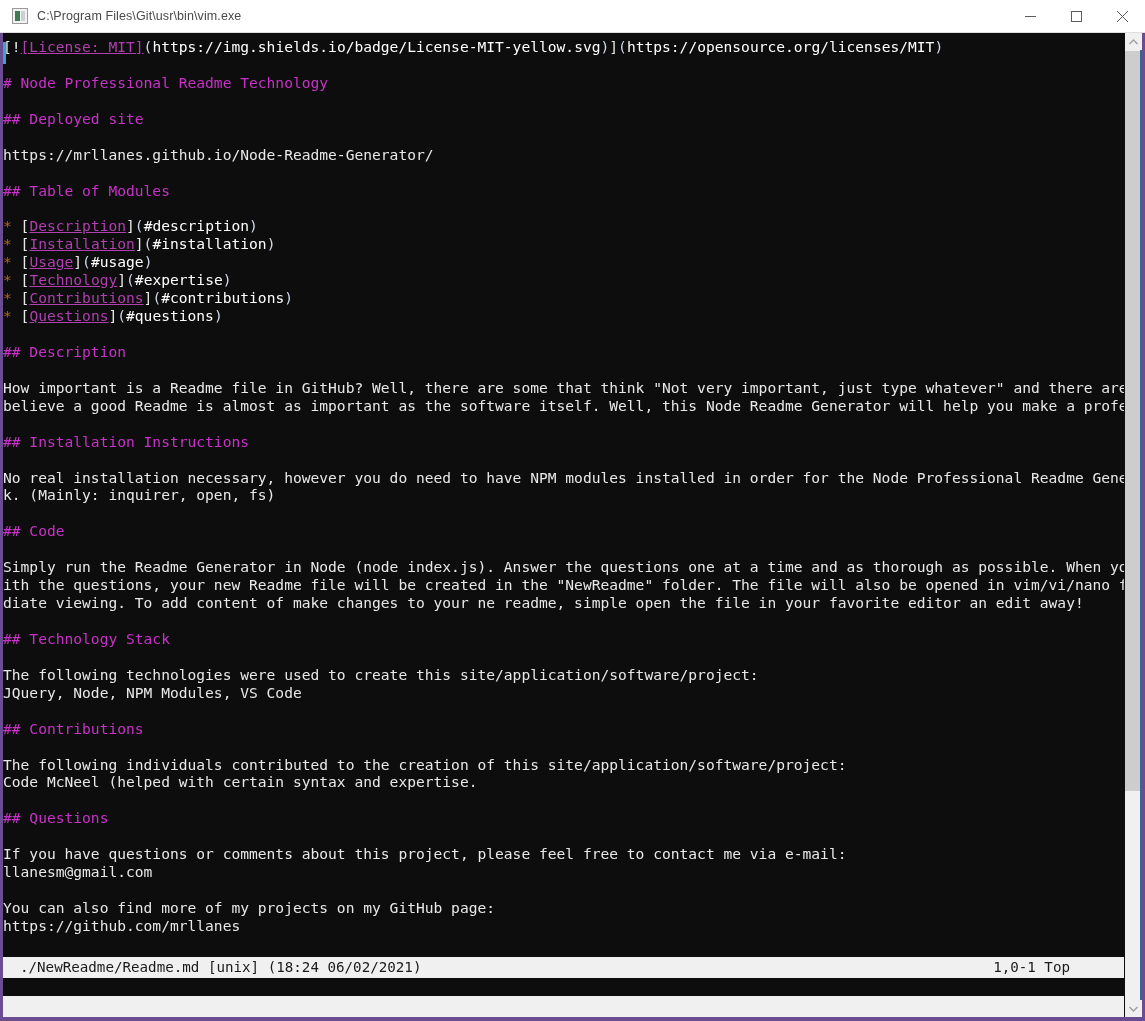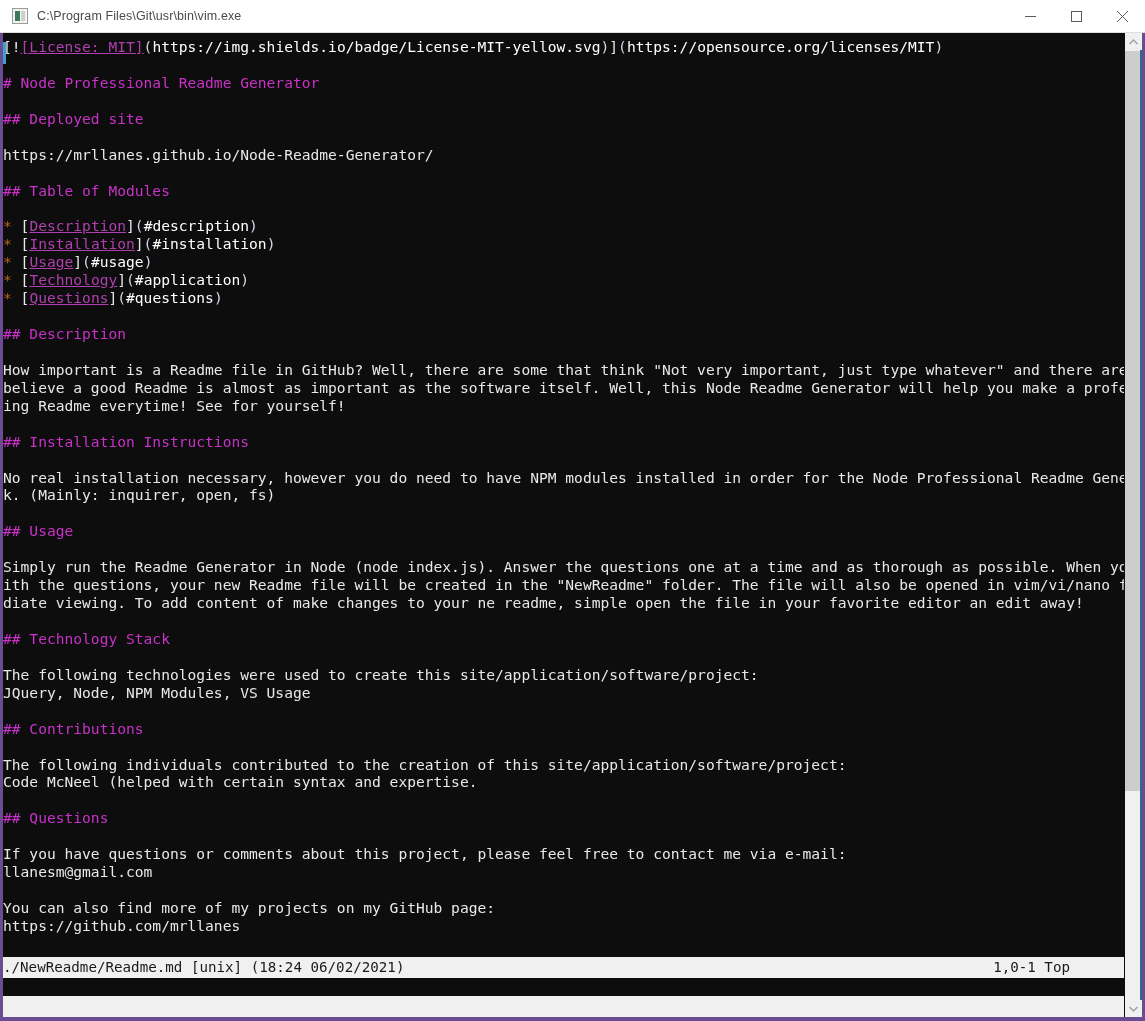--- a/index.html
+++ b/index.html
@@ -149,21 +149,21 @@
     color: #1a1a1a;
     font-family: "DejaVu Sans Mono", monospace;
     font-size: 14.2px;
     line-height: 21px;
     display: flex;
     align-items: center;
     justify-content: space-between;
     padding: 0 6px 0 0;
     white-space: pre;
   }
-  .statusline .sl-left { padding-left: 0px; }
+  .statusline .sl-left { padding-left: 17px; }
   .statusline .sl-right { padding-right: 48px; margin-left: 19px; }
 
   .postline {
     height: 18px;
     min-height: 18px;
     background: #0d0d0d;
   }
   .cmdline {
     height: 21px;
     min-height: 21px;
@@ -239,55 +239,55 @@
     </div>
   </div>
 
   <div class="term-wrap">
     <div class="term">
       <div class="screen">
         <div class="cursor-block"></div>
         <div class="text-area">
             <div class="line"><span class="c-text">[!</span><span class="c-link">[License: MIT]</span><span class="c-paren">(</span><span class="c-url">https://img.shields.io/badge/License-MIT-yellow.svg</span><span class="c-paren">)</span><span class="c-text">]</span><span class="c-paren">(</span><span class="c-url">https://opensource.org/licenses/MIT</span><span class="c-paren">)</span></div>
             <div class="line">&nbsp;</div>
-            <div class="line"><span class="c-head"># Node Professional Readme Generator</span></div>
+            <div class="line"><span class="c-head"># Node Professional Readme Technology</span></div>
             <div class="line">&nbsp;</div>
             <div class="line"><span class="c-head">## Deployed site</span></div>
             <div class="line">&nbsp;</div>
             <div class="line"><span class="c-text">https://mrllanes.github.io/Node-Readme-Generator/</span></div>
             <div class="line">&nbsp;</div>
             <div class="line"><span class="c-head">## Table of Modules</span></div>
             <div class="line">&nbsp;</div>
             <div class="line"><span class="c-bullet">*</span><span class="c-text"> [</span><span class="c-link">Description</span><span class="c-text">]</span><span class="c-paren">(</span><span class="c-url">#description</span><span class="c-paren">)</span></div>
             <div class="line"><span class="c-bullet">*</span><span class="c-text"> [</span><span class="c-link">Installation</span><span class="c-text">]</span><span class="c-paren">(</span><span class="c-url">#installation</span><span class="c-paren">)</span></div>
             <div class="line"><span class="c-bullet">*</span><span class="c-text"> [</span><span class="c-link">Usage</span><span class="c-text">]</span><span class="c-paren">(</span><span class="c-url">#usage</span><span class="c-paren">)</span></div>
-            <div class="line"><span class="c-bullet">*</span><span class="c-text"> [</span><span class="c-link">Technology</span><span class="c-text">]</span><span class="c-paren">(</span><span class="c-url">#application</span><span class="c-paren">)</span></div>
+            <div class="line"><span class="c-bullet">*</span><span class="c-text"> [</span><span class="c-link">Technology</span><span class="c-text">]</span><span class="c-paren">(</span><span class="c-url">#expertise</span><span class="c-paren">)</span></div>
+            <div class="line"><span class="c-bullet">*</span><span class="c-text"> [</span><span class="c-link">Contributions</span><span class="c-text">]</span><span class="c-paren">(</span><span class="c-url">#contributions</span><span class="c-paren">)</span></div>
             <div class="line"><span class="c-bullet">*</span><span class="c-text"> [</span><span class="c-link">Questions</span><span class="c-text">]</span><span class="c-paren">(</span><span class="c-url">#questions</span><span class="c-paren">)</span></div>
             <div class="line">&nbsp;</div>
             <div class="line"><span class="c-head">## Description</span></div>
             <div class="line">&nbsp;</div>
             <div class="line"><span class="c-text">How important is a Readme file in GitHub? Well, there are some that think "Not very important, just type whatever" and there are others who</span></div>
             <div class="line"><span class="c-text">believe a good Readme is almost as important as the software itself. Well, this Node Readme Generator will help you make a professional look</span></div>
-            <div class="line"><span class="c-text">ing Readme everytime! See for yourself!</span></div>
             <div class="line">&nbsp;</div>
             <div class="line"><span class="c-head">## Installation Instructions</span></div>
             <div class="line">&nbsp;</div>
             <div class="line"><span class="c-text">No real installation necessary, however you do need to have NPM modules installed in order for the Node Professional Readme Generator to wor</span></div>
             <div class="line"><span class="c-text">k. (Mainly: inquirer, open, fs)</span></div>
             <div class="line">&nbsp;</div>
-            <div class="line"><span class="c-head">## Usage</span></div>
+            <div class="line"><span class="c-head">## Code</span></div>
             <div class="line">&nbsp;</div>
             <div class="line"><span class="c-text">Simply run the Readme Generator in Node (node index.js). Answer the questions one at a time and as thorough as possible. When you are done w</span></div>
             <div class="line"><span class="c-text">ith the questions, your new Readme file will be created in the "NewReadme" folder. The file will also be opened in vim/vi/nano for your imme</span></div>
             <div class="line"><span class="c-text">diate viewing. To add content of make changes to your ne readme, simple open the file in your favorite editor an edit away!</span></div>
             <div class="line">&nbsp;</div>
             <div class="line"><span class="c-head">## Technology Stack</span></div>
             <div class="line">&nbsp;</div>
             <div class="line"><span class="c-text">The following technologies were used to create this site/application/software/project:</span></div>
-            <div class="line"><span class="c-text">JQuery, Node, NPM Modules, VS Usage</span></div>
+            <div class="line"><span class="c-text">JQuery, Node, NPM Modules, VS Code</span></div>
             <div class="line">&nbsp;</div>
             <div class="line"><span class="c-head">## Contributions</span></div>
             <div class="line">&nbsp;</div>
             <div class="line"><span class="c-text">The following individuals contributed to the creation of this site/application/software/project:</span></div>
             <div class="line"><span class="c-text">Code McNeel (helped with certain syntax and expertise.</span></div>
             <div class="line">&nbsp;</div>
             <div class="line"><span class="c-head">## Questions</span></div>
             <div class="line">&nbsp;</div>
             <div class="line"><span class="c-text">If you have questions or comments about this project, please feel free to contact me via e-mail:</span></div>
             <div class="line"><span class="c-text">llanesm@gmail.com</span></div>

